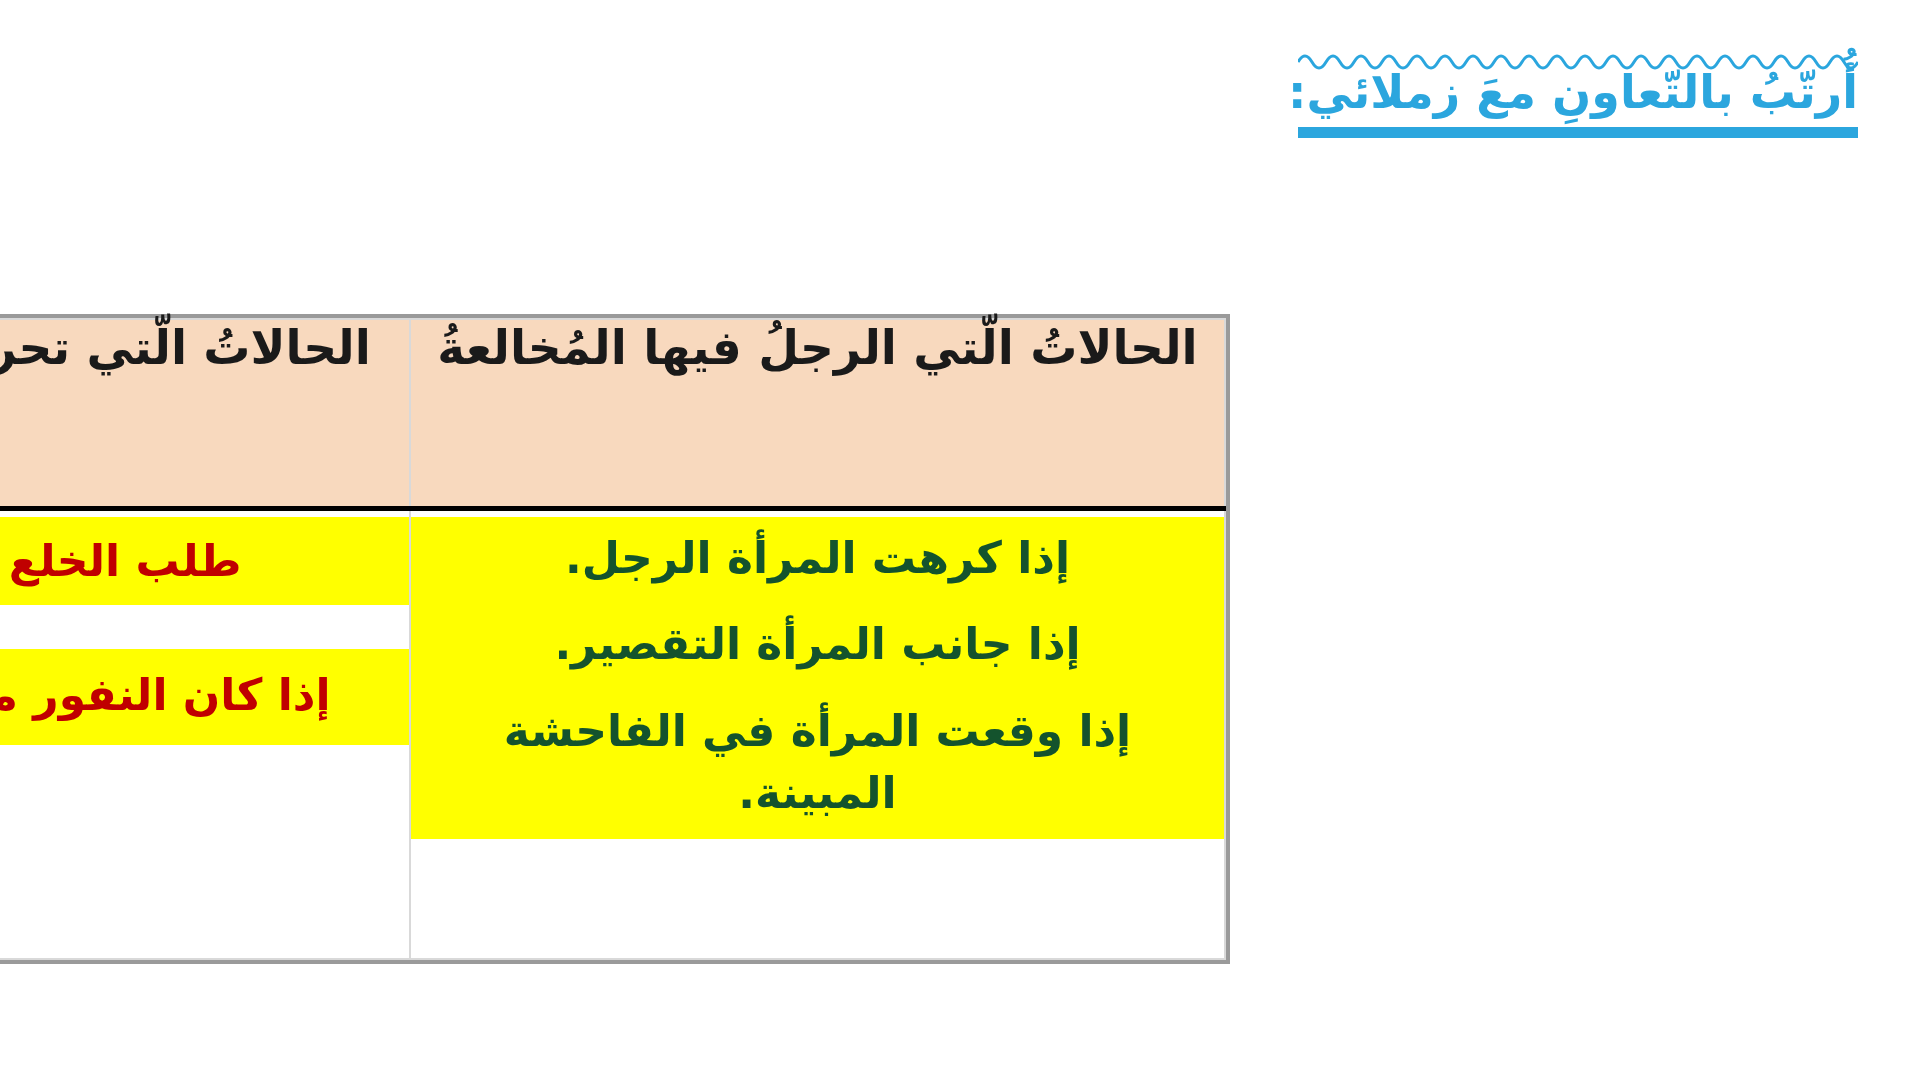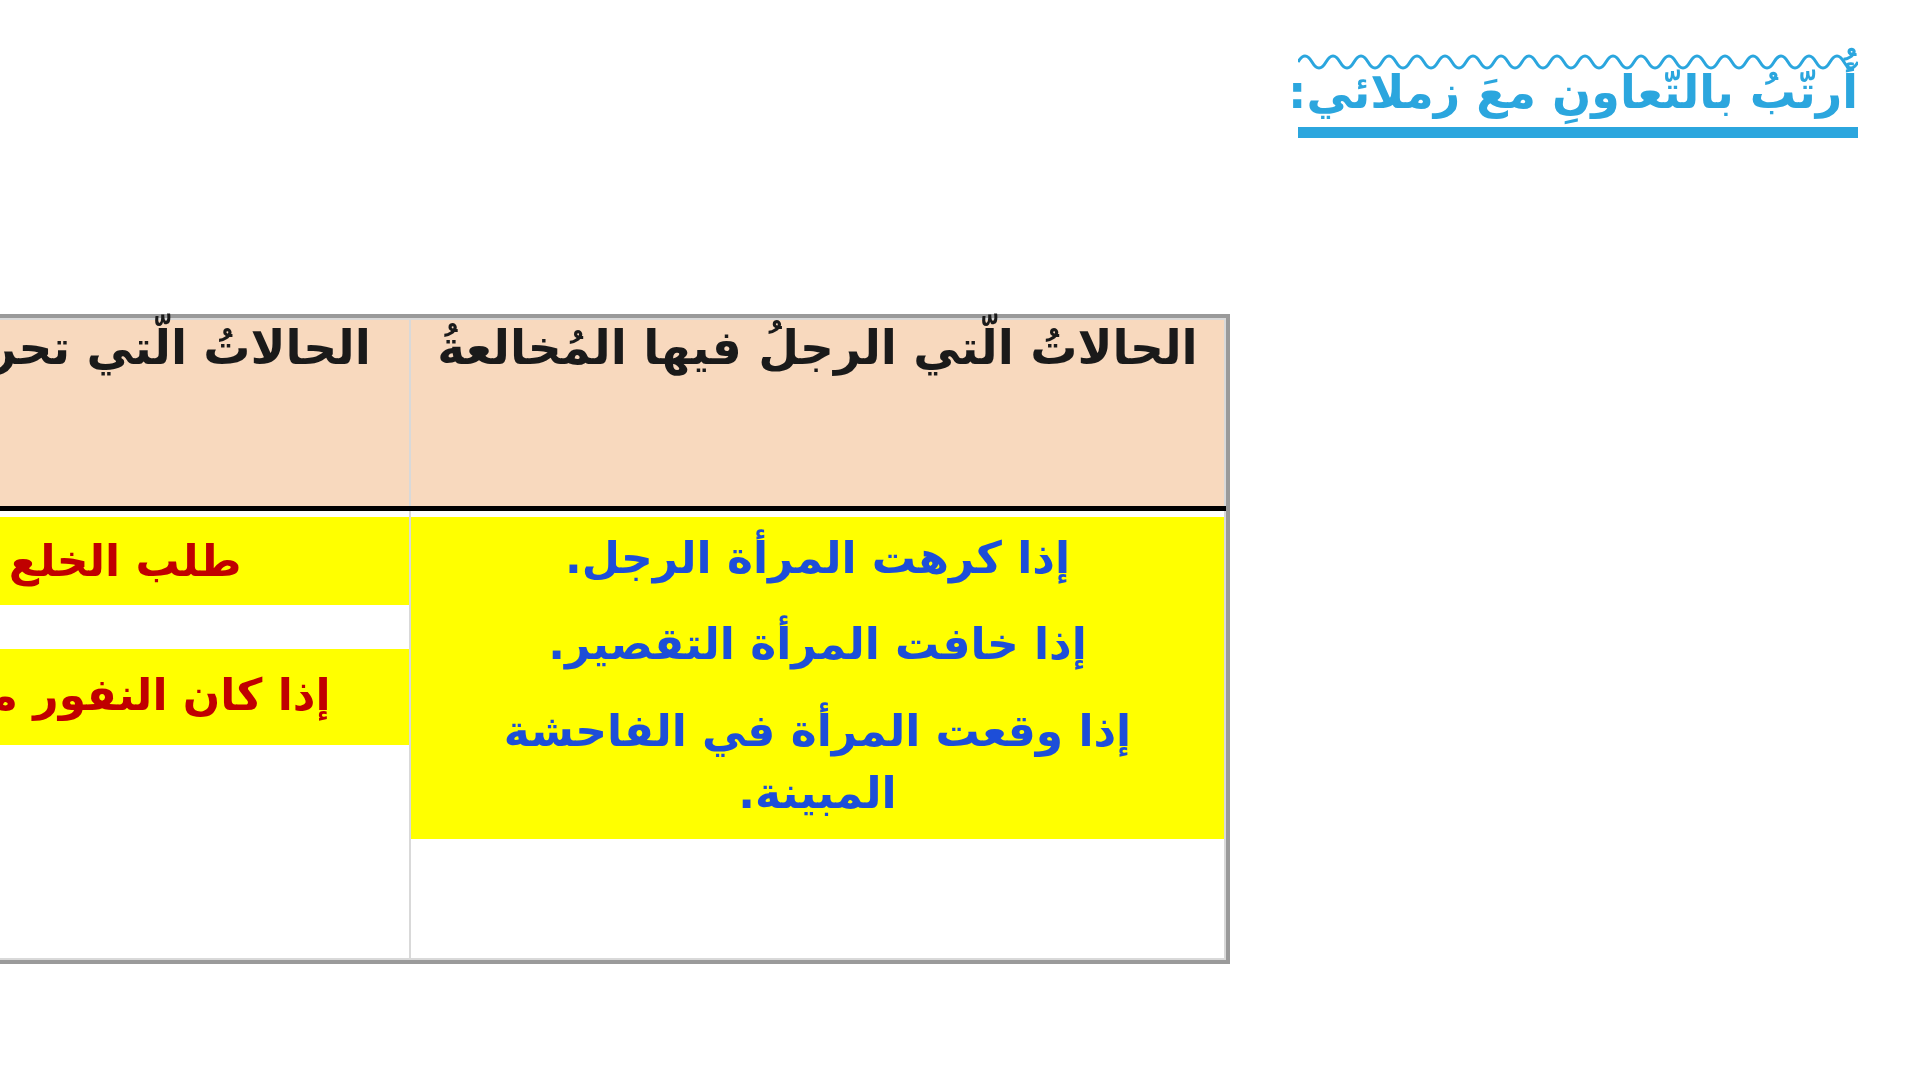--- a/index.html
+++ b/index.html
@@ -90,21 +90,21 @@
     padding: 0 16px;
     white-space: nowrap;
   }
   .body-cell {
     background: #ffffff;
     vertical-align: top;
   }
 
   .hl-block {
     background: #FFFF00;
-    color: #1d4ed8;
+    color: #14532d;
     font-weight: bold;
     font-size: 44px;
     line-height: 1.42;
     text-align: center;
     display: block;
   }
 
   
   .col-jaiz .hl-block {
     padding: 10px 18px 14px 18px;
@@ -154,21 +154,21 @@
           <div class="hdr-text">الحالاتُ الّتي الرجلُ فيها المُخالعةُ</div>
         </td>
         <td class="hdr-cell">
           <div class="hdr-text">الحالاتُ الّتي تحرمُ فيها المُخالعةُ</div>
         </td>
       </tr>
       <tr>
         <td class="body-cell col-jaiz">
           <div class="cell-pad">
             <span class="hl-block">إذا كرهت المرأة الرجل.</span>
-            <span class="hl-block">إذا خافت المرأة التقصير.</span>
+            <span class="hl-block">إذا جانب المرأة التقصير.</span>
             <span class="hl-block">إذا وقعت المرأة في الفاحشة المبينة.</span>
           </div>
         </td>
         <td class="body-cell col-haram">
           <div class="cell-pad">
             <span class="hl-line first">طلب الخلع بدون سبب</span>
             <div class="gap"></div>
             <span class="hl-line second">إذا كان النفور من جانب الزوج.</span>
           </div>
         </td>

